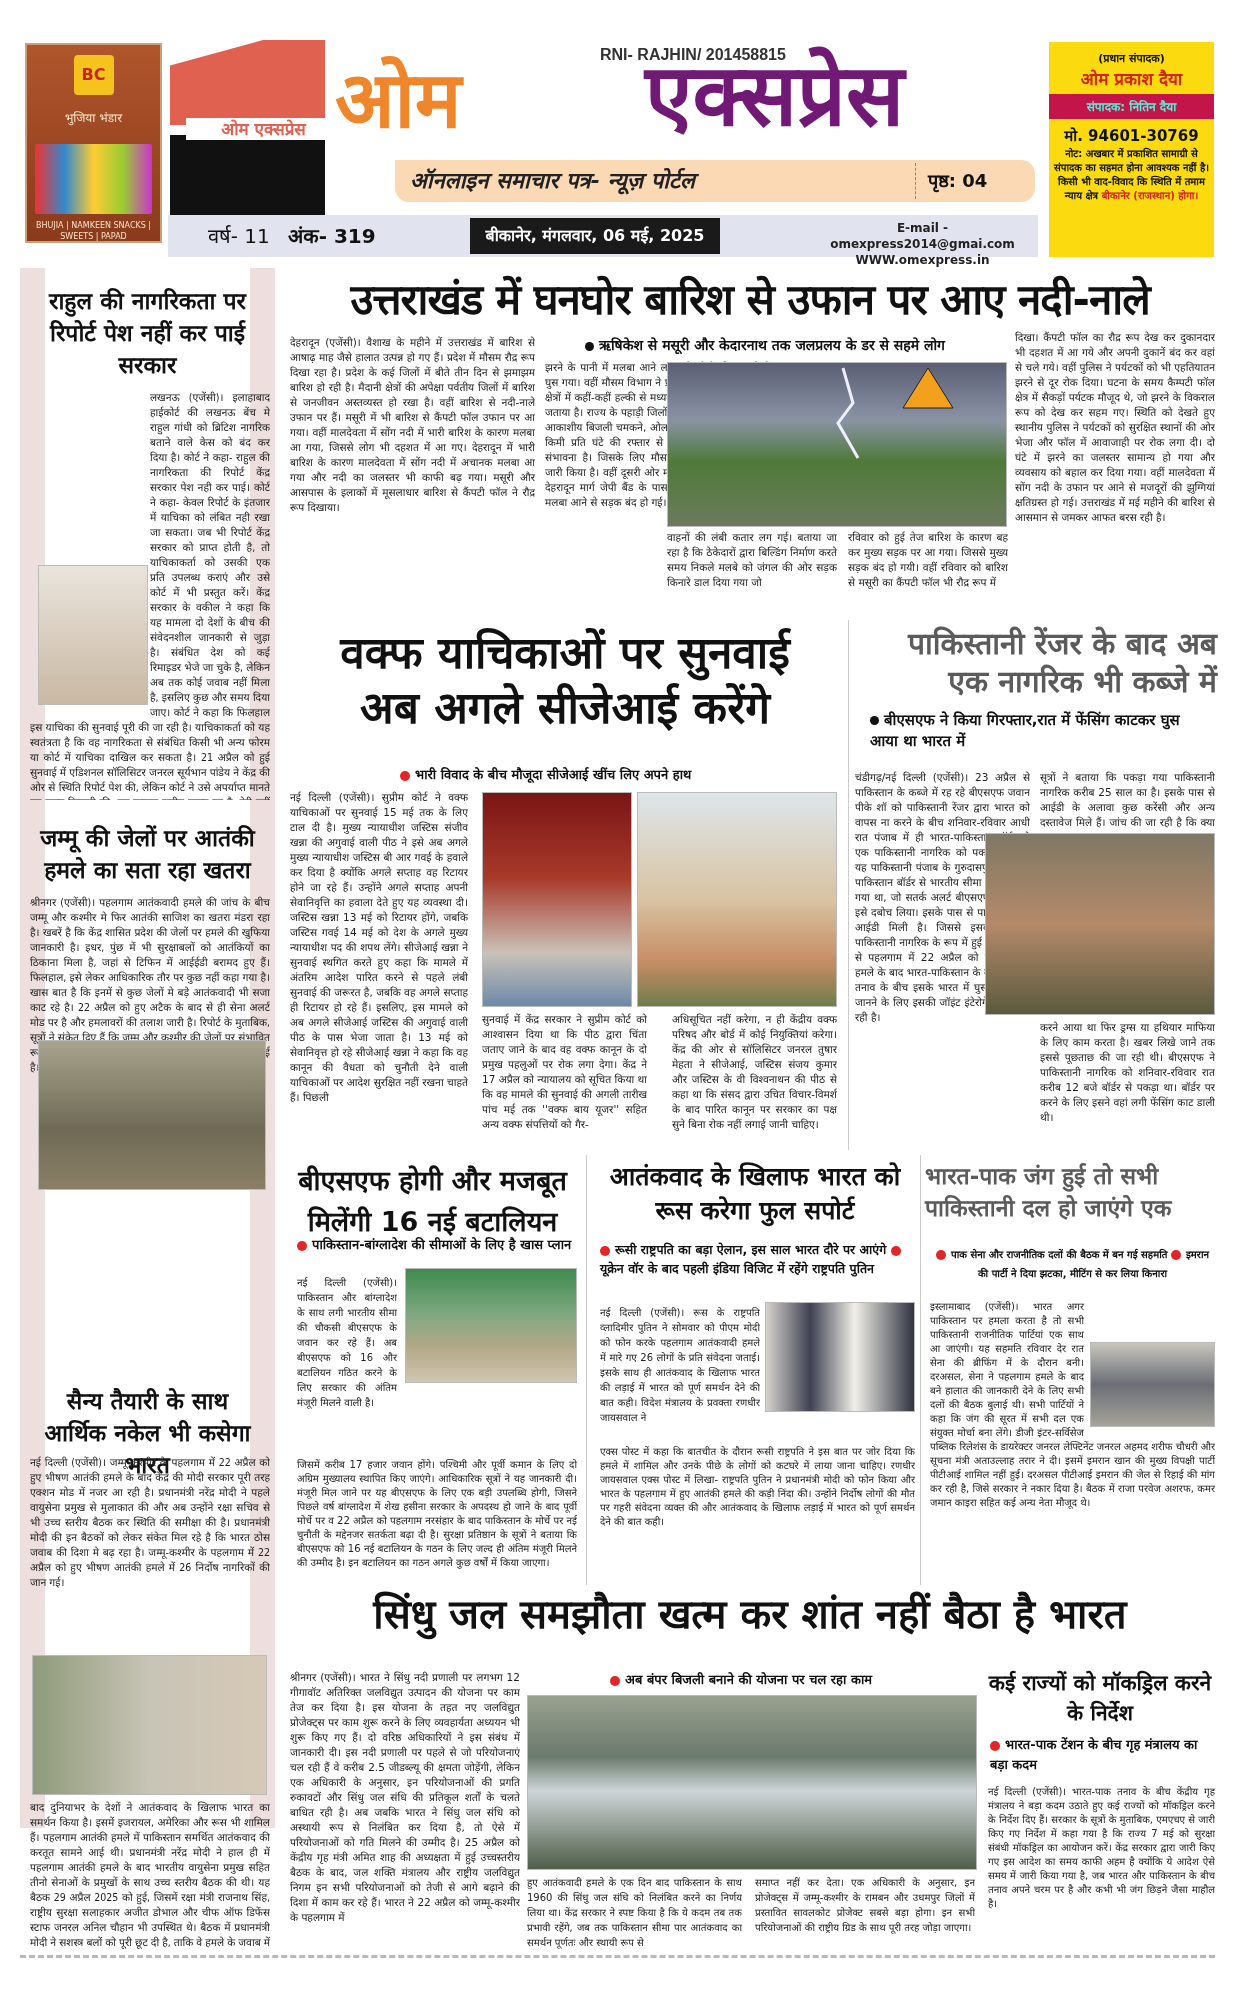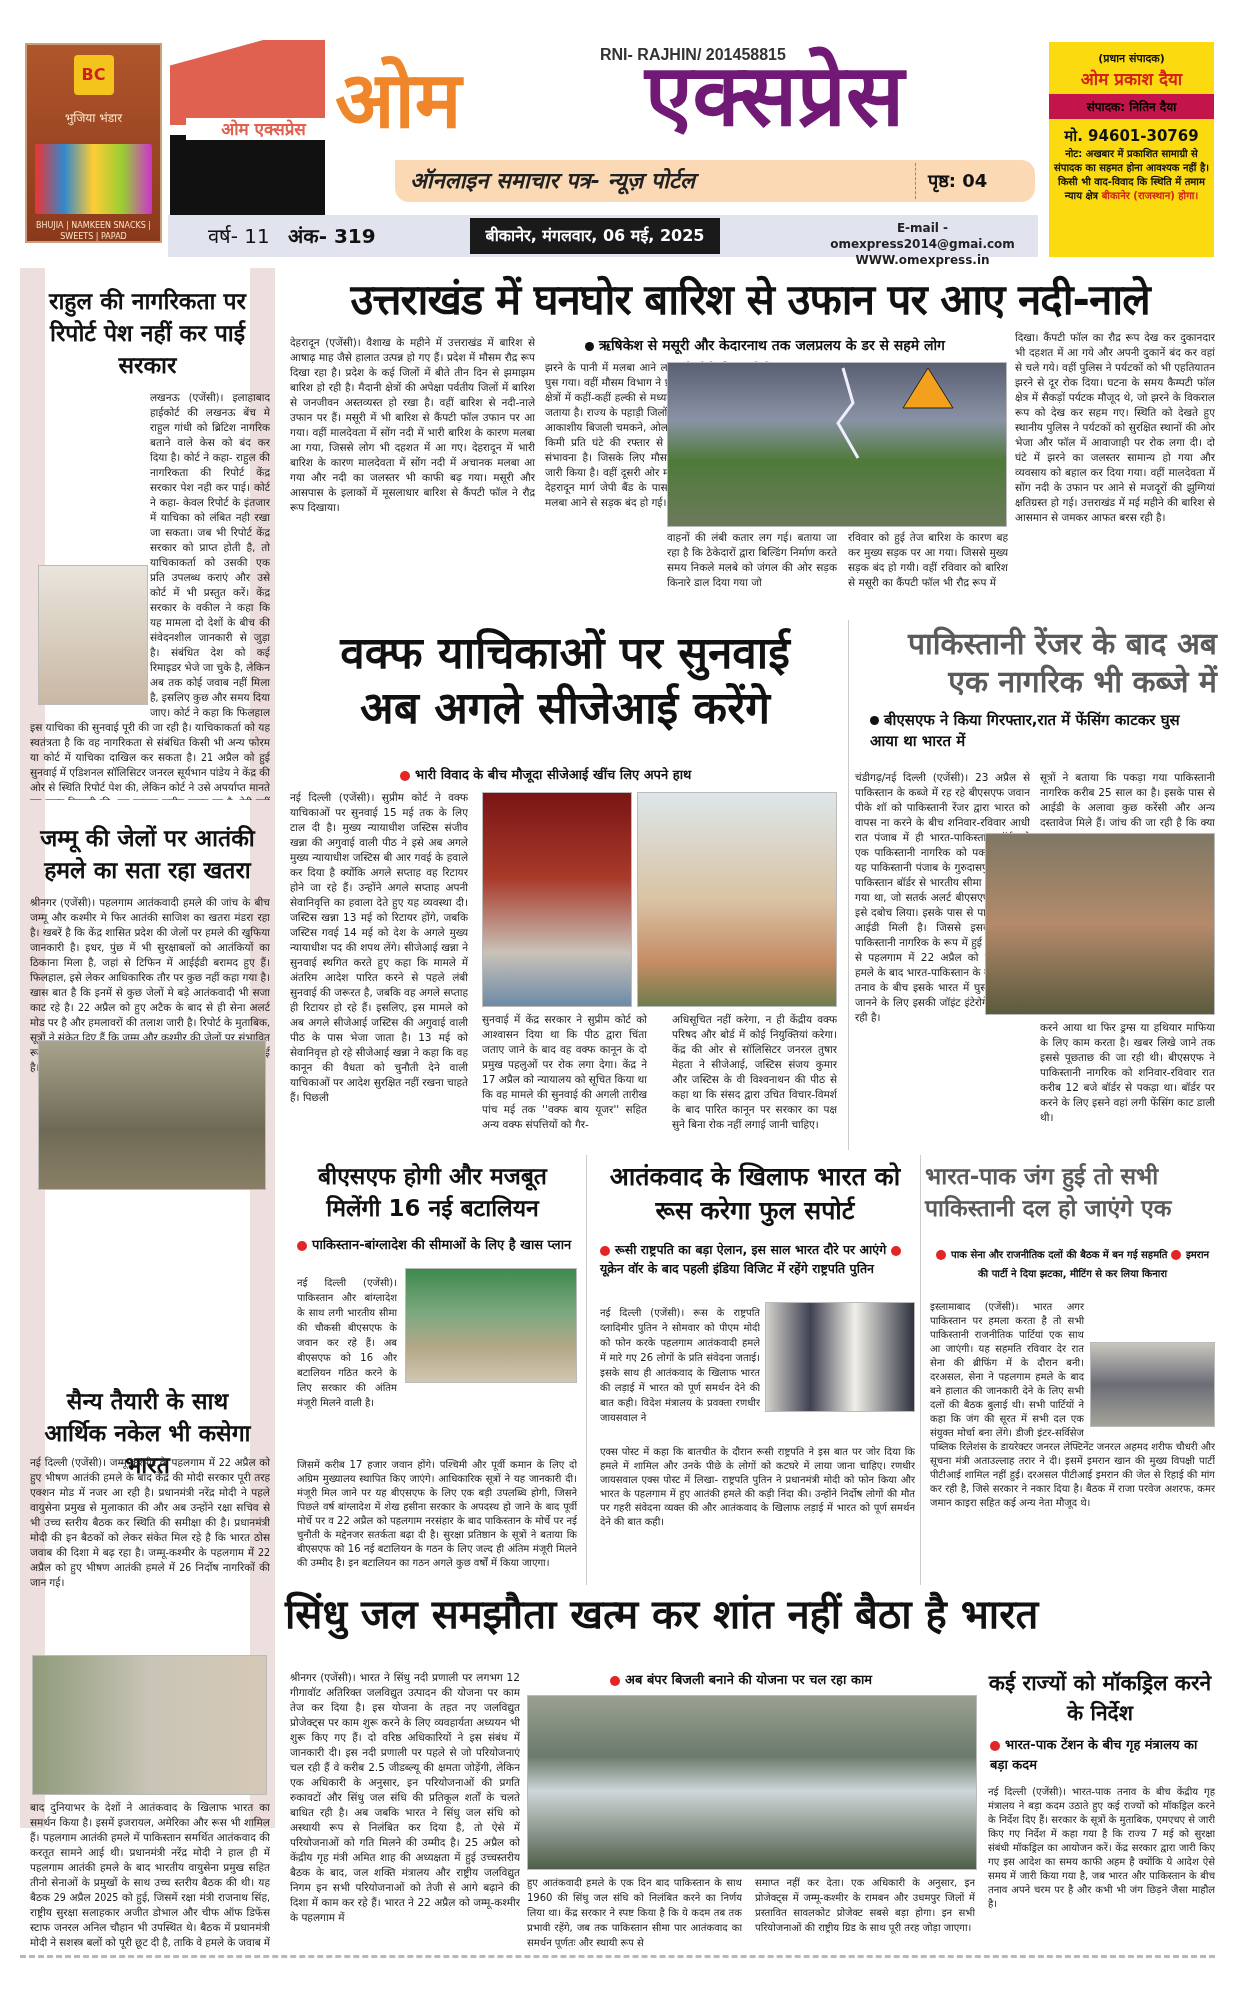--- a/index.html
+++ b/index.html
@@ -20,21 +20,21 @@
 .tagline{left:410px;top:163px;font-size:22px;font-weight:bold;font-style:italic;color:#222;line-height:36px}
 .page-no{left:915px;top:163px;font-size:18px;font-weight:bold;line-height:36px;border-left:1px dashed #888;padding-left:12px}
 .info-bar{left:168px;top:215px;width:870px;height:42px;background:#e1e4ef}
 .year{left:208px;top:220px;font-size:20px;font-weight:normal;line-height:32px}
 .issue{left:288px;top:220px;font-size:20px;font-weight:bold;line-height:32px}
 .date-box{left:470px;top:218px;width:250px;height:36px;background:#1a1a1a;color:#fff;font-size:16px;font-weight:bold;text-align:center;line-height:36px}
 .email{left:805px;top:220px;font-size:12px;font-weight:bold;color:#222;text-align:center;line-height:16px;width:235px}
 .editor-box{left:1049px;top:42px;width:165px;height:215px;background:#fbdb10;text-align:center}
 .editor-box .lbl{font-size:11px;margin-top:8px;font-weight:bold}
 .editor-box .chief{font-size:17px;font-weight:bold;color:#d3221a;margin:2px 0 4px}
-.editor-box .ed{background:#c4154a;color:#000000;font-size:12px;font-weight:bold;padding:4px 0}
+.editor-box .ed{background:#c4154a;color:#5eead4;font-size:12px;font-weight:bold;padding:4px 0}
 .editor-box .ph{font-size:15px;font-weight:bold;margin:6px 0 2px}
 .editor-box .note{font-size:10px;font-weight:bold;line-height:14px;padding:0 4px}
 .editor-box .note .red{color:#d3221a}
 
 .sidecol{left:20px;top:268px;width:255px;height:1560px;background:#ecdfdd}
 .sideinner{left:45px;top:268px;width:205px;height:1560px;background:#fff}
 .side-text{left:30px;width:240px;font-size:10.5px;line-height:15px;text-align:justify;color:#222;font-family:"DejaVu Sans Condensed","DejaVu Sans",sans-serif;font-stretch:condensed}
 .sh{left:35px;width:225px;text-align:center;font-weight:bold;color:#111;font-size:23px;line-height:32px}
 .body{font-size:10.5px;line-height:15px;text-align:justify;color:#222}
 .hl{font-weight:bold;color:#111}
@@ -138,21 +138,21 @@
 
 <div class="abs hl gray" style="left:862px;top:625px;width:355px;font-size:30px;line-height:38px;text-align:right">पाकिस्तानी रेंजर के बाद अब एक नागरिक भी कब्जे में</div>
 <div class="abs sub" style="left:870px;top:710px;width:340px;font-size:15px;line-height:21px"><span class="bdot"></span><span>बीएसएफ ने किया गिरफ्तार,रात में फेंसिंग काटकर घुस आया था भारत में</span></div>
 <div class="abs body" style="left:855px;top:770px;width:175px;height:360px;overflow:hidden">चंडीगढ़/नई दिल्ली (एजेंसी)। 23 अप्रैल से पाकिस्तान के कब्जे में रह रहे बीएसएफ जवान पीके शॉ को पाकिस्तानी रेंजर द्वारा भारत को वापस ना करने के बीच शनिवार-रविवार आधी रात पंजाब में ही भारत-पाकिस्तान बॉर्डर से एक पाकिस्तानी नागरिक को पकड़ा गया है। यह पाकिस्तानी पंजाब के गुरुदासपुर इलाके में पाकिस्तान बॉर्डर से भारतीय सीमा में प्रवेश कर गया था, जो सतर्क अलर्ट बीएसएफ जवानों ने इसे दबोच लिया। इसके पास से पाकिस्तान की आईडी मिली है। जिससे इसकी पहचान पाकिस्तानी नागरिक के रूप में हुई है। इस तरह से पहलगाम में 22 अप्रैल को हुए आतंकी हमले के बाद भारत-पाकिस्तान के बीच चल रहे तनाव के बीच इसके भारत में घुसने के मंसूबे जानने के लिए इसकी जॉइंट इंटेरोगेशन की जा रही है।</div>
 <div class="abs body" style="left:1040px;top:770px;width:175px;height:60px;overflow:hidden">सूत्रों ने बताया कि पकड़ा गया पाकिस्तानी नागरिक करीब 25 साल का है। इसके पास से आईडी के अलावा कुछ करेंसी और अन्य दस्तावेज मिले हैं। जांच की जा रही है कि क्या यह यहां कुछ जासूसी</div>
 <div class="abs photo" style="left:985px;top:833px;width:230px;height:182px;background:linear-gradient(#7f7864,#b48a6a 50%,#5b5a3e)"></div>
 <div class="abs body" style="left:1040px;top:1020px;width:175px;height:120px;overflow:hidden">करने आया था फिर ड्रग्स या हथियार माफिया के लिए काम करता है। खबर लिखे जाने तक इससे पूछताछ की जा रही थी। बीएसएफ ने पाकिस्तानी नागरिक को शनिवार-रविवार रात करीब 12 बजे बॉर्डर से पकड़ा था। बॉर्डर पर करने के लिए इसने वहां लगी फेंसिंग काट डाली थी।</div>
 
 <div class="vline" style="left:848px;top:620px;height:530px"></div>
 
-<div class="abs hl" style="left:290px;top:1160px;width:285px;font-size:23px;line-height:32px;text-align:center">बीएसएफ होगी और मजबूत मिलेंगी 16 नई बटालियन</div>
+<div class="abs hl" style="left:290px;top:1160px;width:285px;font-size:27px;line-height:41px;text-align:center">बीएसएफ होगी और मजबूत मिलेंगी 16 नई बटालियन</div>
 <div class="abs sub" style="left:297px;top:1235px;width:280px;font-size:13px"><span class="dot"></span><span>पाकिस्तान-बांग्लादेश की सीमाओं के लिए है खास प्लान</span></div>
 <div class="abs body" style="left:297px;top:1275px;width:100px;height:180px;overflow:hidden;font-size:10px">नई दिल्ली (एजेंसी)। पाकिस्तान और बांग्लादेश के साथ लगी भारतीय सीमा की चौकसी बीएसएफ के जवान कर रहे हैं। अब बीएसएफ को 16 और बटालियन गठित करने के लिए सरकार की अंतिम मंजूरी मिलने वाली है।</div>
 <div class="abs photo" style="left:405px;top:1268px;width:172px;height:115px;background:linear-gradient(#3e8a4e,#7fa882 40%,#b4a888 70%,#d0c8b2)"></div>
 <div class="abs body" style="left:297px;top:1458px;width:280px;height:125px;overflow:hidden;font-size:10px;line-height:14px">जिसमें करीब 17 हजार जवान होंगे। पश्चिमी और पूर्वी कमान के लिए दो अग्रिम मुख्यालय स्थापित किए जाएंगे। आधिकारिक सूत्रों ने यह जानकारी दी। मंजूरी मिल जाने पर यह बीएसएफ के लिए एक बड़ी उपलब्धि होगी, जिसने पिछले वर्ष बांग्लादेश में शेख हसीना सरकार के अपदस्थ हो जाने के बाद पूर्वी मोर्चे पर व 22 अप्रैल को पहलगाम नरसंहार के बाद पाकिस्तान के मोर्चे पर नई चुनौती के मद्देनजर सतर्कता बढ़ा दी है। सुरक्षा प्रतिष्ठान के सूत्रों ने बताया कि बीएसएफ को 16 नई बटालियन के गठन के लिए जल्द ही अंतिम मंजूरी मिलने की उम्मीद है। इन बटालियन का गठन अगले कुछ वर्षों में किया जाएगा।</div>
 
 <div class="abs hl" style="left:590px;top:1160px;width:330px;font-size:25px;line-height:34px;text-align:center">आतंकवाद के खिलाफ भारत को रूस करेगा फुल सपोर्ट</div>
 <div class="abs sub" style="left:600px;top:1240px;width:315px;font-size:12.5px;line-height:19px"><span class="dot"></span><span>रूसी राष्ट्रपति का बड़ा ऐलान, इस साल भारत दौरे पर आएंगे</span> <span class="dot"></span><span>यूक्रेन वॉर के बाद पहली इंडिया विजिट में रहेंगे राष्ट्रपति पुतिन</span></div>
 <div class="abs body" style="left:600px;top:1305px;width:160px;height:140px;overflow:hidden;font-size:10px">नई दिल्ली (एजेंसी)। रूस के राष्ट्रपति व्लादिमीर पुतिन ने सोमवार को पीएम मोदी को फोन करके पहलगाम आतंकवादी हमले में मारे गए 26 लोगों के प्रति संवेदना जताई। इसके साथ ही आतंकवाद के खिलाफ भारत की लड़ाई में भारत को पूर्ण समर्थन देने की बात कही। विदेश मंत्रालय के प्रवक्ता रणधीर जायसवाल ने</div>
 <div class="abs photo" style="left:765px;top:1302px;width:150px;height:110px;background:linear-gradient(90deg,#d6d3cd,#3f4152 30%,#f1efe8 60%,#2f3340)"></div>
 <div class="abs body" style="left:600px;top:1445px;width:315px;height:135px;overflow:hidden;font-size:10px;line-height:14px">एक्स पोस्ट में कहा कि बातचीत के दौरान रूसी राष्ट्रपति ने इस बात पर जोर दिया कि हमले में शामिल और उनके पीछे के लोगों को कटघरे में लाया जाना चाहिए। रणधीर जायसवाल एक्स पोस्ट में लिखा- राष्ट्रपति पुतिन ने प्रधानमंत्री मोदी को फोन किया और भारत के पहलगाम में हुए आतंकी हमले की कड़ी निंदा की। उन्होंने निर्दोष लोगों की मौत पर गहरी संवेदना व्यक्त की और आतंकवाद के खिलाफ लड़ाई में भारत को पूर्ण समर्थन देने की बात कही।</div>
@@ -160,21 +160,21 @@
 <div class="abs hl gray" style="left:925px;top:1160px;width:290px;font-size:23px;line-height:32px;">भारत-पाक जंग हुई तो सभी पाकिस्तानी दल हो जाएंगे एक</div>
 <div class="abs sub" style="left:930px;top:1245px;width:285px;font-size:10px;line-height:19px;text-align:center"><span class="dot"></span><span>पाक सेना और राजनीतिक दलों की बैठक में बन गई सहमति</span> <span class="dot"></span><span>इमरान की पार्टी ने दिया झटका, मीटिंग से कर लिया किनारा</span></div>
 <div class="abs body" style="left:930px;top:1300px;width:285px;height:280px;overflow:hidden;font-size:10px;line-height:14px">
   <div style="float:right;width:125px;height:85px;margin:42px 0 4px 6px;background:linear-gradient(#c9c6be,#6b6e76 50%,#a5a39a)" class="photo"></div>
   <span>इस्लामाबाद (एजेंसी)। भारत अगर पाकिस्तान पर हमला करता है तो सभी पाकिस्तानी राजनीतिक पार्टियां एक साथ आ जाएंगी। यह सहमति रविवार देर रात सेना की ब्रीफिंग में के दौरान बनी। दरअसल, सेना ने पहलगाम हमले के बाद बने हालात की जानकारी देने के लिए सभी दलों की बैठक बुलाई थी। सभी पार्टियों ने कहा कि जंग की सूरत में सभी दल एक संयुक्त मोर्चा बना लेंगे। डीजी इंटर-सर्विसेज पब्लिक रिलेशंस के डायरेक्टर जनरल लेफ्टिनेंट जनरल अहमद शरीफ चौधरी और सूचना मंत्री अताउल्लाह तरार ने दी। इसमें इमरान खान की मुख्य विपक्षी पार्टी पीटीआई शामिल नहीं हुई। दरअसल पीटीआई इमरान की जेल से रिहाई की मांग कर रही है, जिसे सरकार ने नकार दिया है। बैठक में राजा परवेज अशरफ, कमर जमान काइरा सहित कई अन्य नेता मौजूद थे।</span>
 </div>
 
 <div class="vline" style="left:586px;top:1155px;height:430px"></div>
 <div class="vline" style="left:920px;top:1155px;height:430px"></div>
 
-<div class="abs hl" style="left:285px;top:1585px;width:930px;font-size:40px;line-height:58px;">सिंधु जल समझौता खत्म कर शांत नहीं बैठा है भारत</div>
+<div class="abs hl" style="left:285px;top:1585px;width:930px;font-size:40px;line-height:58px;text-align:center">सिंधु जल समझौता खत्म कर शांत नहीं बैठा है भारत</div>
 <div class="abs sub" style="left:610px;top:1670px;width:340px;font-size:13px"><span class="dot"></span><span>अब बंपर बिजली बनाने की योजना पर चल रहा काम</span></div>
 <div class="abs body" style="left:290px;top:1670px;width:230px;height:280px;overflow:hidden">श्रीनगर (एजेंसी)। भारत ने सिंधु नदी प्रणाली पर लगभग 12 गीगावॉट अतिरिक्त जलविद्युत उत्पादन की योजना पर काम तेज कर दिया है। इस योजना के तहत नए जलविद्युत प्रोजेक्ट्स पर काम शुरू करने के लिए व्यवहार्यता अध्ययन भी शुरू किए गए हैं। दो वरिष्ठ अधिकारियों ने इस संबंध में जानकारी दी। इस नदी प्रणाली पर पहले से जो परियोजनाएं चल रही हैं वे करीब 2.5 जीडब्ल्यू की क्षमता जोड़ेंगी, लेकिन एक अधिकारी के अनुसार, इन परियोजनाओं की प्रगति रुकावटों और सिंधु जल संधि की प्रतिकूल शर्तों के चलते बाधित रही है। अब जबकि भारत ने सिंधु जल संधि को अस्थायी रूप से निलंबित कर दिया है, तो ऐसे में परियोजनाओं को गति मिलने की उम्मीद है। 25 अप्रैल को केंद्रीय गृह मंत्री अमित शाह की अध्यक्षता में हुई उच्चस्तरीय बैठक के बाद, जल शक्ति मंत्रालय और राष्ट्रीय जलविद्युत निगम इन सभी परियोजनाओं को तेजी से आगे बढ़ाने की दिशा में काम कर रहे हैं। भारत ने 22 अप्रैल को जम्मू-कश्मीर के पहलगाम में</div>
 <div class="abs photo" style="left:527px;top:1695px;width:450px;height:175px;background:linear-gradient(#9aa191,#6a7a6d 35%,#cfd6d8 55%,#4e5d48)"></div>
 <div class="abs body" style="left:527px;top:1875px;width:215px;height:75px;overflow:hidden;font-size:10px">हुए आतंकवादी हमले के एक दिन बाद पाकिस्तान के साथ 1960 की सिंधु जल संधि को निलंबित करने का निर्णय लिया था। केंद्र सरकार ने स्पष्ट किया है कि ये कदम तब तक प्रभावी रहेंगे, जब तक पाकिस्तान सीमा पार आतंकवाद का समर्थन पूर्णतः और स्थायी रूप से</div>
 <div class="abs body" style="left:755px;top:1875px;width:220px;height:75px;overflow:hidden;font-size:10px">समाप्त नहीं कर देता। एक अधिकारी के अनुसार, इन प्रोजेक्ट्स में जम्मू-कश्मीर के रामबन और उधमपुर जिलों में प्रस्तावित सावलकोट प्रोजेक्ट सबसे बड़ा होगा। इन सभी परियोजनाओं की राष्ट्रीय ग्रिड के साथ पूरी तरह जोड़ा जाएगा।</div>
 
 <div class="abs hl" style="left:985px;top:1668px;width:230px;font-size:21px;line-height:30px;text-align:center">कई राज्यों को मॉकड्रिल करने के निर्देश</div>
 <div class="abs sub" style="left:990px;top:1735px;width:225px;font-size:13px"><span class="dot"></span><span>भारत-पाक टेंशन के बीच गृह मंत्रालय का बड़ा कदम</span></div>
 <div class="abs body" style="left:988px;top:1785px;width:227px;height:165px;overflow:hidden;font-size:10px;line-height:14px">नई दिल्ली (एजेंसी)। भारत-पाक तनाव के बीच केंद्रीय गृह मंत्रालय ने बड़ा कदम उठाते हुए कई राज्यों को मॉकड्रिल करने के निर्देश दिए हैं। सरकार के सूत्रों के मुताबिक, एमएचए से जारी किए गए निर्देश में कहा गया है कि राज्य 7 मई को सुरक्षा संबंधी मॉकड्रिल का आयोजन करें। केंद्र सरकार द्वारा जारी किए गए इस आदेश का समय काफी अहम है क्योंकि ये आदेश ऐसे समय में जारी किया गया है, जब भारत और पाकिस्तान के बीच तनाव अपने चरम पर है और कभी भी जंग छिड़ने जैसा माहौल है।</div>
 

